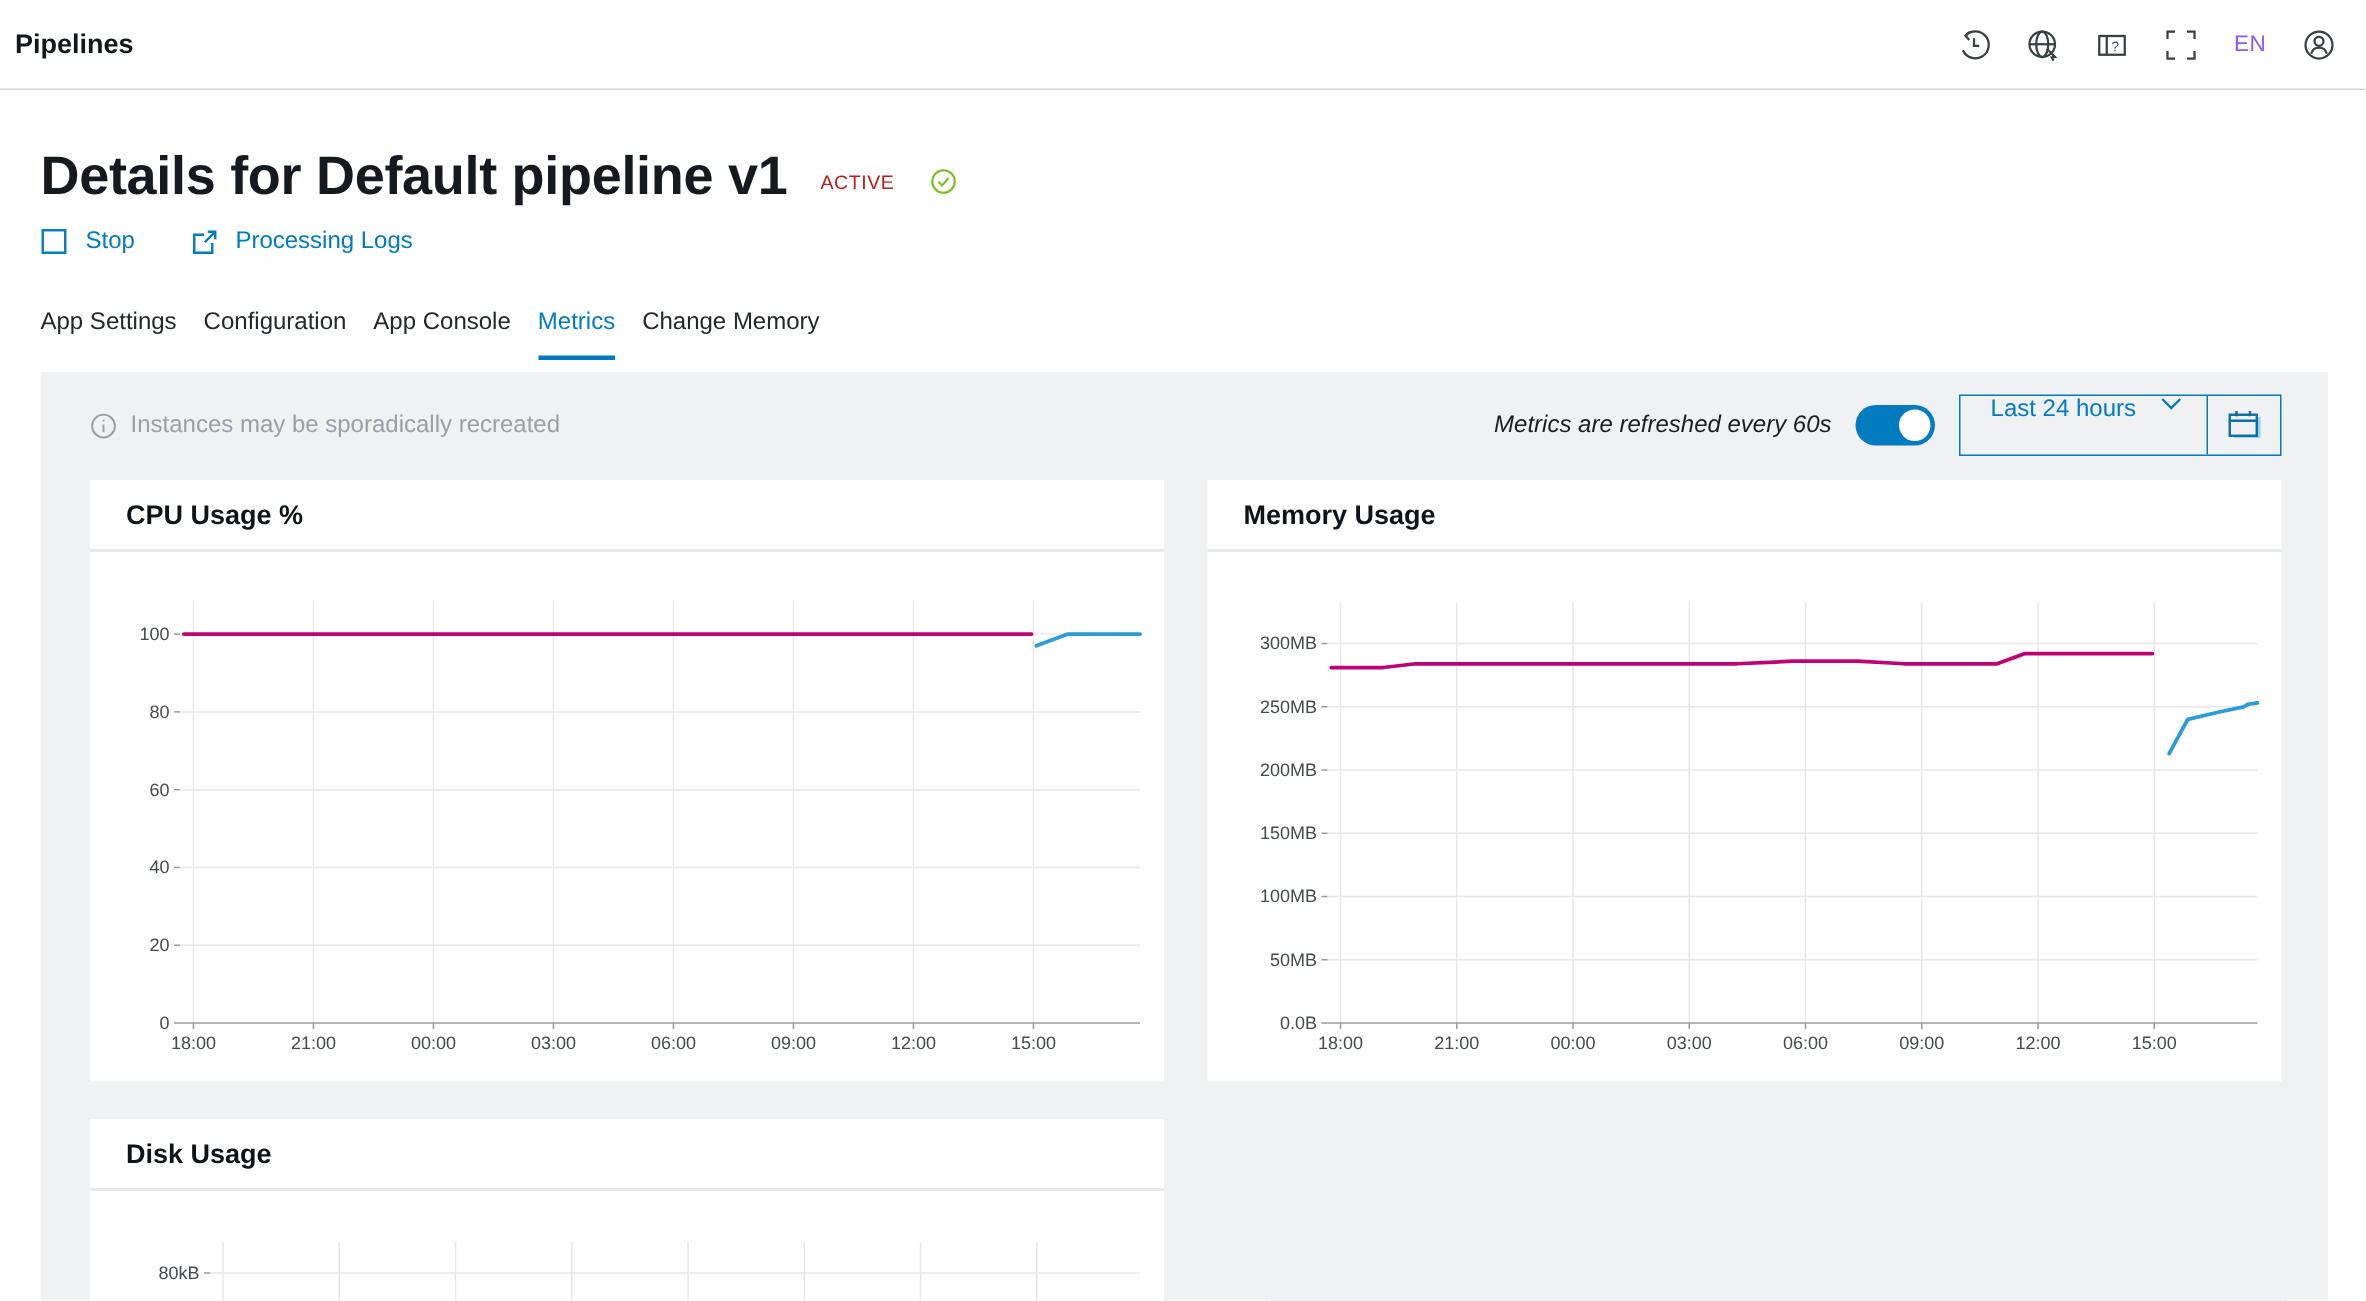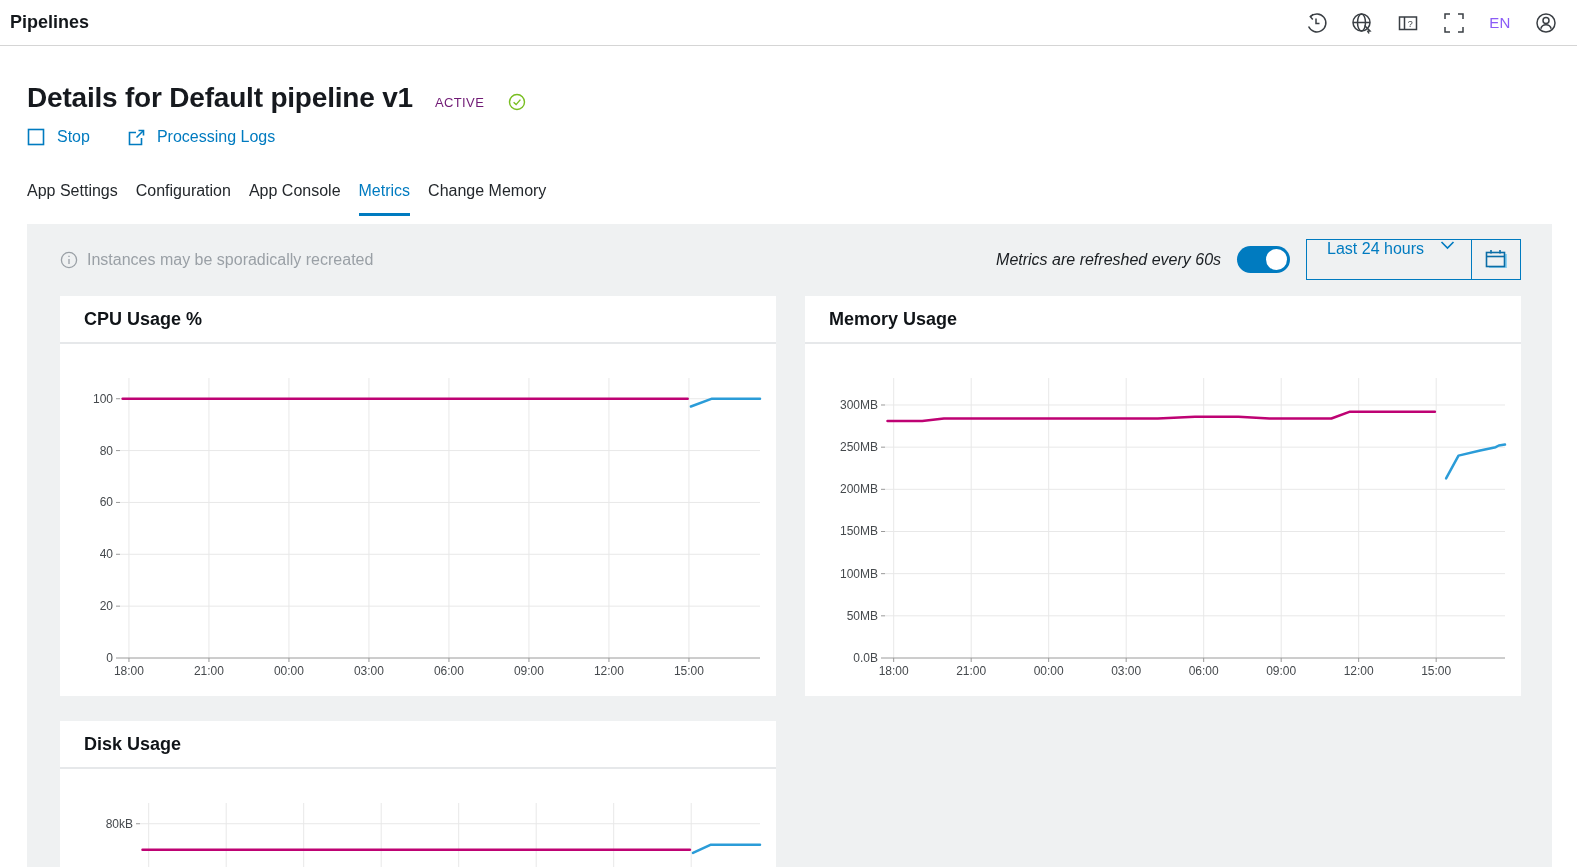--- a/index.html
+++ b/index.html
@@ -1,34 +1,34 @@
 <!DOCTYPE html>
 <html><head>
 <meta charset="utf-8">
 <style>
   * { margin:0; padding:0; box-sizing:border-box; }
   html,body { background:#fff; }
   body { font-family:"Liberation Sans", sans-serif; color:#16191e; }
   .page { width:1577px; height:867px; overflow:hidden; background:#fff; position:relative; }
 
   
-  .topbar { height:46px; display:flex; align-items:center; justify-content:space-between;
+  .topbar { height:60px; display:flex; align-items:center; justify-content:space-between;
             padding:0 14px 0 10px; border-bottom:1px solid #d5d5d5; background:#fff; }
   .app-title { font-size:18px; font-weight:700; color:#14181c; }
   .topbar-icons { display:flex; align-items:center; gap:12px; }
   .icon-btn { width:34px; height:34px; border:none; background:transparent; display:flex;
               align-items:center; justify-content:center; cursor:pointer; color:#3a3f44; }
   .icon-btn svg { stroke:#3a3f44; fill:none; stroke-width:1.5; }
   .lang-btn { font-size:15px; color:#8b5cf6; letter-spacing:.3px; }
 
   
   .main { padding:0 0 0 27px; }
   .title-row { margin-top:36px; display:flex; align-items:center; gap:22px; }
-  h1.page-title { font-size:28px; font-weight:800; color:#16191e; letter-spacing:-.2px; }
-  .status-badge { display:flex; align-items:center; gap:24px; font-size:13px; color:#701a75;
+  h1.page-title { font-size:36px; font-weight:800; color:#16191e; letter-spacing:-.2px; }
+  .status-badge { display:flex; align-items:center; gap:24px; font-size:13px; color:#b91c1c;
                   letter-spacing:.4px; margin-top:8px; }
   .actions-row { margin-top:14px; display:flex; align-items:center; gap:38px; }
   .action-link { display:flex; align-items:center; gap:12px; color:#007bc0; font-size:16px;
                  text-decoration:none; cursor:pointer; }
   .action-link svg { stroke:#007bc0; fill:none; stroke-width:1.6; }
 
   
   .tabs { margin-top:30px; display:flex; gap:18px; }
   .tab { font-size:16px; color:#24282c; padding:6px 0 13px; cursor:pointer; border-bottom:3px solid transparent; }
   .tab.active { color:#007bc0; border-bottom-color:#007bc0; }

